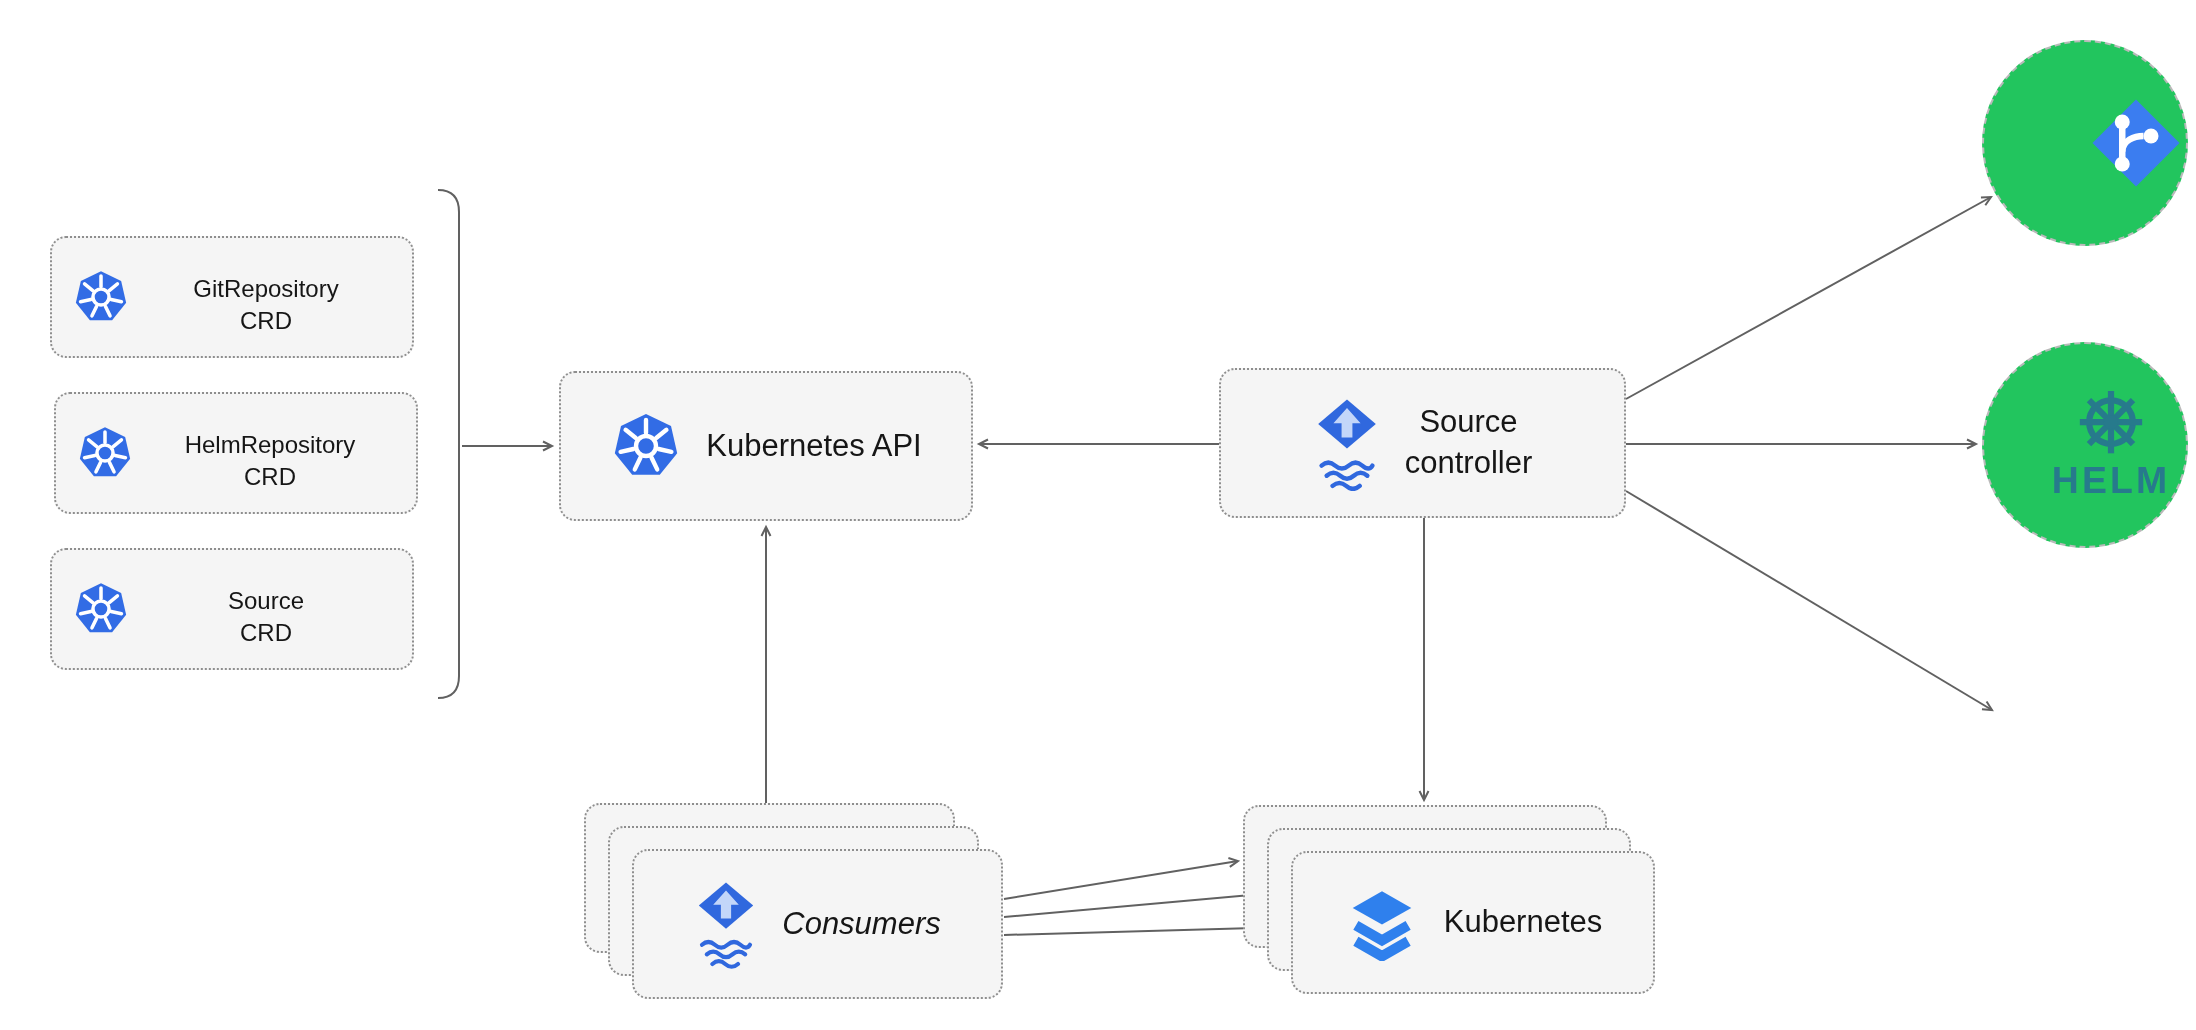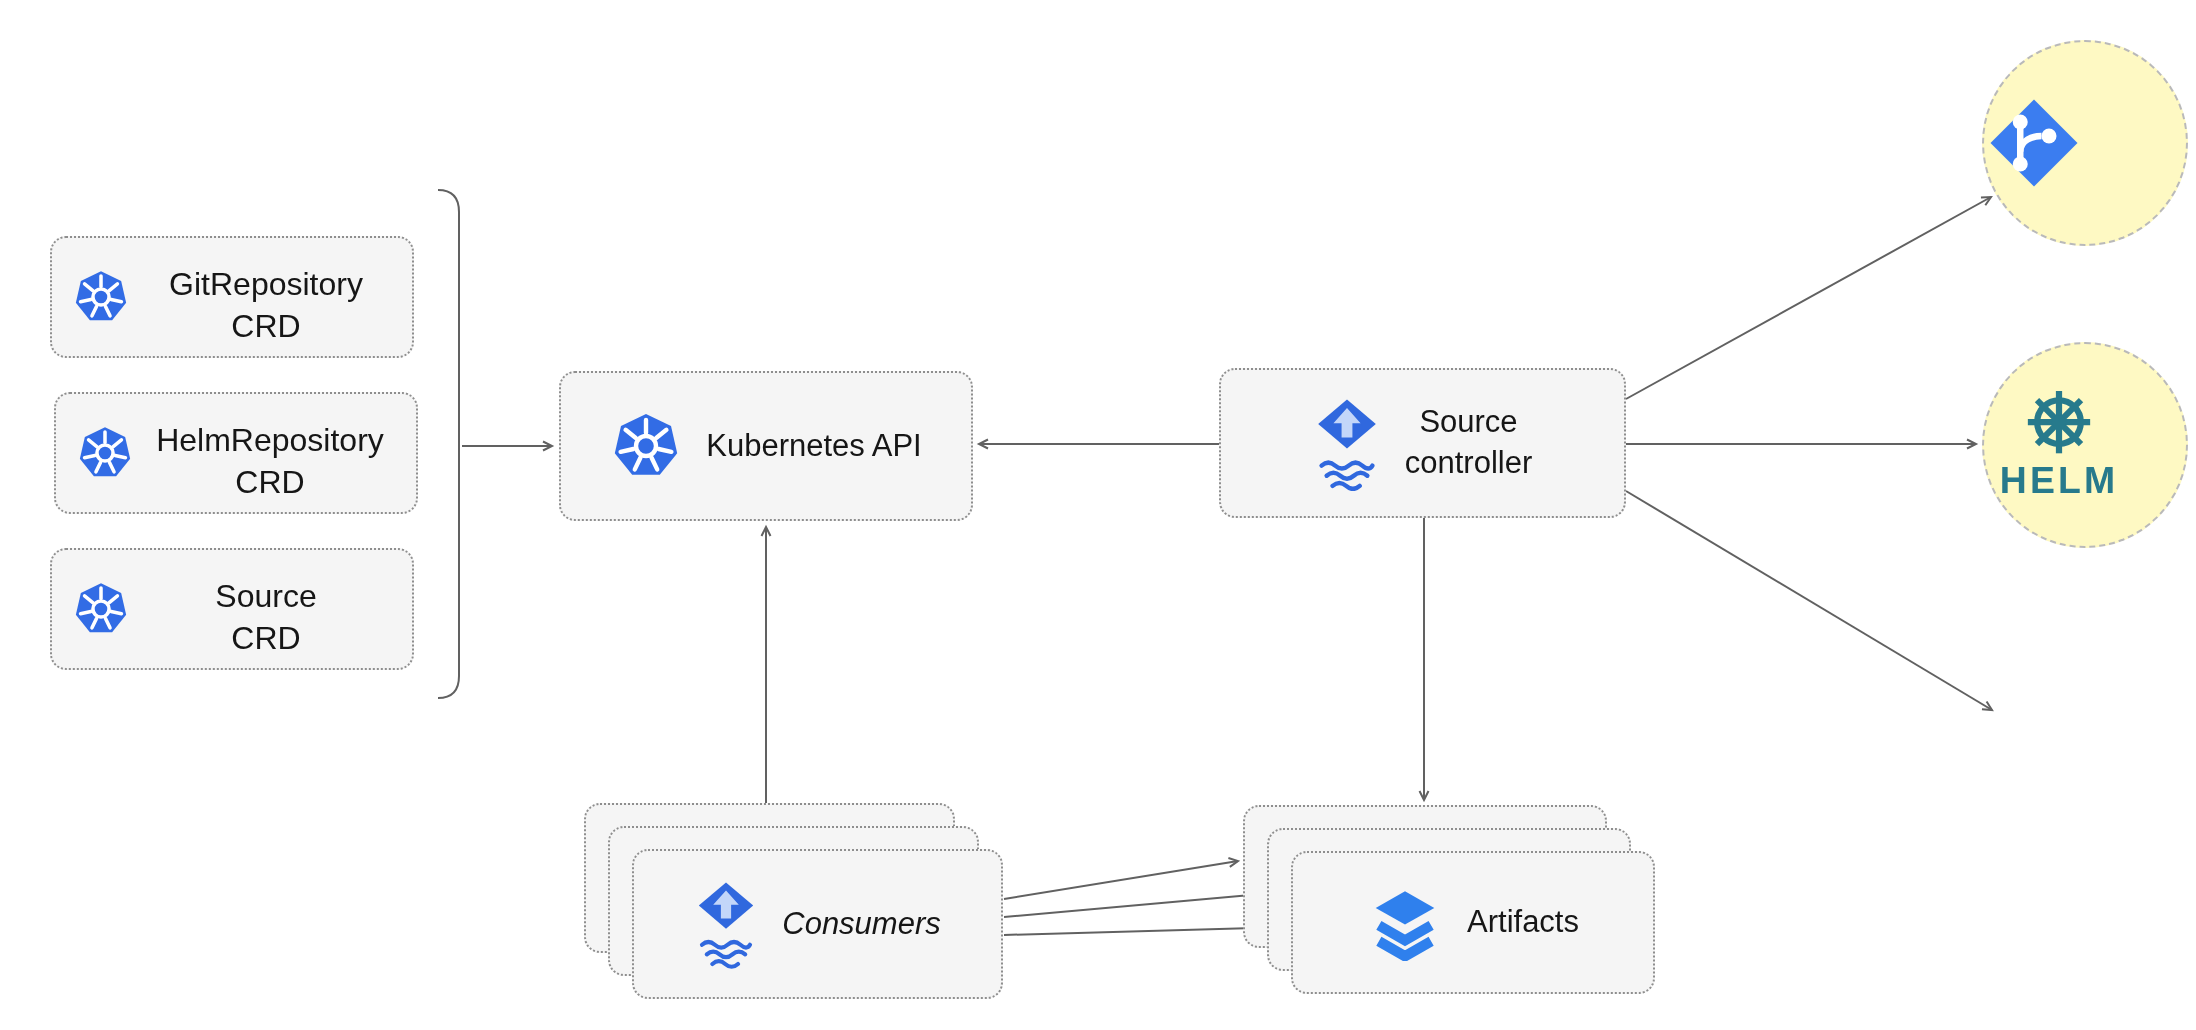--- a/index.html
+++ b/index.html
@@ -16,40 +16,40 @@
     position: absolute;
     background: #F5F5F5;
     border: 2px dotted #8E8E8E;
     border-radius: 16px;
     display: flex;
     align-items: center;
     justify-content: center;
     gap: 24px;
   }
   .crd { gap: 10px; padding: 0 20px; }
-  .crd .label { flex: 1; font-size: 32px; margin-top: 16px; }
+  .crd .label { flex: 1; font-size: 24px; margin-top: 16px; }
 
   .label {
     color: #161616;
     text-align: center;
     white-space: pre-line;
     line-height: 1.32;
     font-size: 31px;
   }
 
   .remote {
     position: absolute;
     width: 206px;
     height: 206px;
     border: 2.5px dashed #B9B9B9;
     border-radius: 50%;
-    background: #fef9c3;
+    background: #22c55e;
     display: flex;
     align-items: center;
-    justify-content: flex-start;
+    justify-content: flex-end;
   }
 
   .icon { flex: 0 0 auto; display: block; }
   svg text { font-family: "Liberation Sans", "DejaVu Sans", sans-serif; }
 </style>
 </head>
 <body>
 
 <svg width="0" height="0" style="position:absolute" aria-hidden="true">
   <defs>
@@ -150,21 +150,21 @@
   <div class="node" style="left:1243px; top:805px; width:364px; height:143px;"></div>
   <div class="node" style="left:1267px; top:828px; width:364px; height:143px;"></div>
   <div class="node" style="left:1291px; top:851px; width:364px; height:143px;">
     <svg class="icon" width="76" height="76" viewBox="0 0 48 48">
       <path d="M24 4 L42.5 14.5 L24 25 L5.5 14.5 Z" fill="#2F80ED"></path>
       <g fill="none" stroke-width="6.5" stroke="#2F80ED">
         <path d="M7.5 25.5 L24 35 L40.5 25.5"></path>
         <path d="M7.5 35.5 L24 45 L40.5 35.5"></path>
       </g>
     </svg>
-    <div class="label">Artifacts</div>
+    <div class="label">Kubernetes</div>
   </div>
 
   <div class="remote" style="left:1982px; top:40px;">
     <svg width="100" height="100" viewBox="0 0 40 40">
       <path d="M20 2.6 L37.4 20 L20 37.4 L2.6 20 Z" fill="#3B7DF0"></path>
       <line x1="14.5" y1="13" x2="14.5" y2="26" stroke="#ffffff" stroke-width="2.6"></line>
       <path d="M14.5 23.5 C14.5 18.8 19.5 17.2 23 17.2" fill="none" stroke="#ffffff" stroke-width="2.6"></path>
       <circle cx="14.5" cy="11.6" r="3" fill="#ffffff"></circle>
       <circle cx="14.5" cy="28.4" r="3" fill="#ffffff"></circle>
       <circle cx="26" cy="17.2" r="3" fill="#ffffff"></circle>

